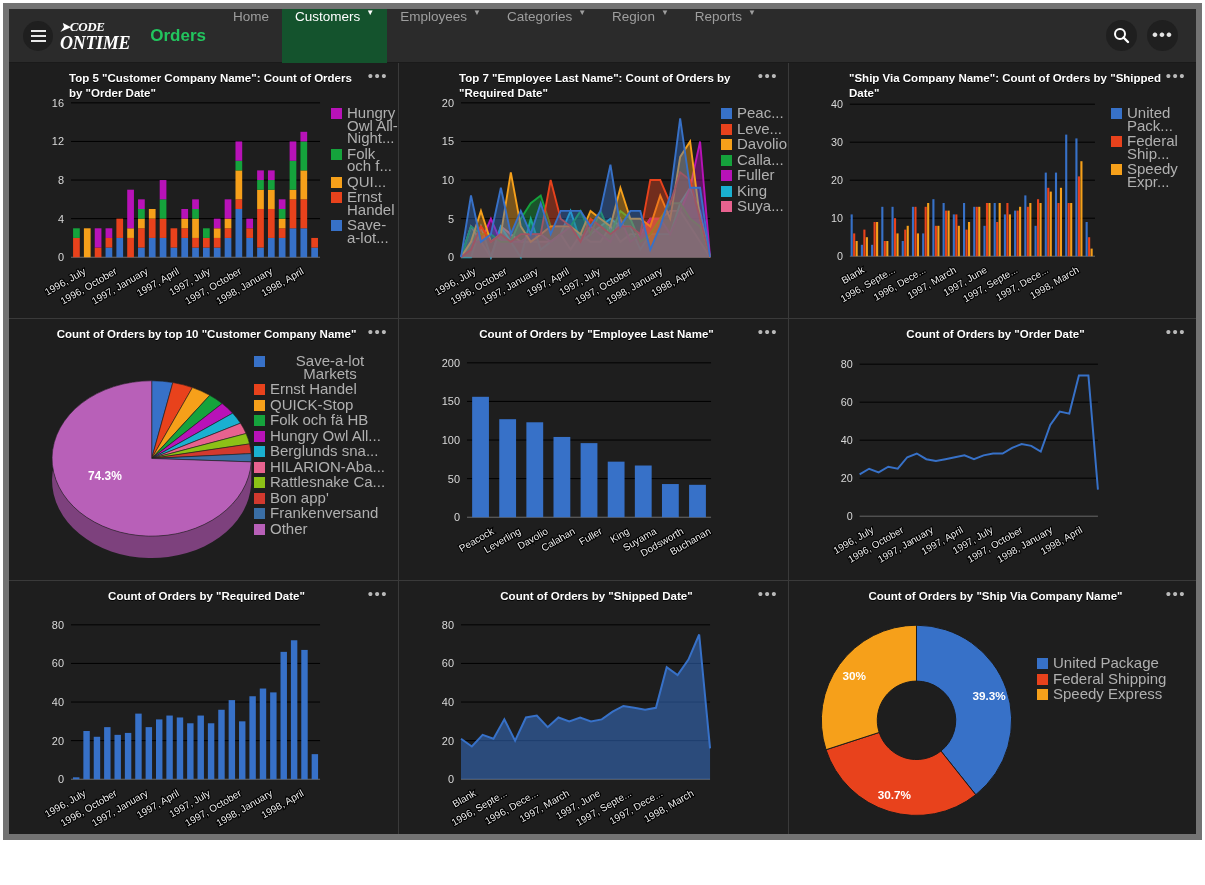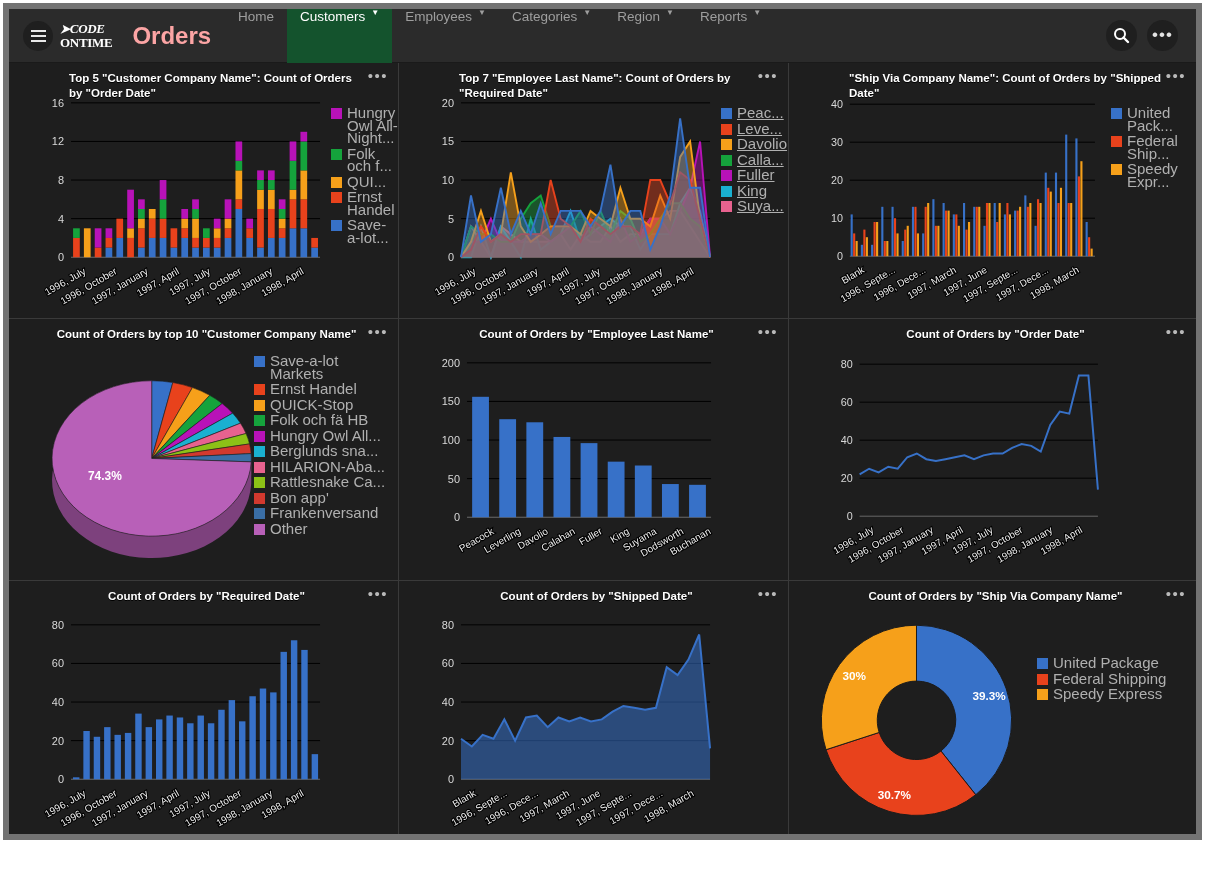--- a/index.html
+++ b/index.html
@@ -26,24 +26,24 @@
   .hamburger {
     width:30px;height:30px;border-radius:50%;
     background:#1f1f1f; margin-left:14px;
     display:flex;flex-direction:column;align-items:center;justify-content:center;gap:3px;
     cursor:pointer;flex:none;
   }
   .hamburger i { display:block;width:15px;height:2px;background:#e8e8e8; }
   .logo { margin-left:7px; color:#fff; line-height:1; flex:none;
           font-family:"Liberation Serif", serif; }
   .logo .l1 { font-size:13px;font-weight:bold;font-style:italic;letter-spacing:-.3px;}
-  .logo .l2 { font-size:13px;font-weight:bold;letter-spacing:-.3px;margin-top:1px;}
+  .logo .l2 { font-size:18px;font-weight:bold;font-style:italic;letter-spacing:-.3px;margin-top:1px;}
   .logo .wing { font-size:12px; }
   .brand-title {
-    color:#fca5a5;font-size:24px;font-weight:bold;margin-left:20px;flex:none;
+    color:#22c55e;font-size:17px;font-weight:bold;margin-left:20px;flex:none;
   }
   .navitems { display:flex; align-items:stretch; height:54px; margin-left:14px; }
   .navitem {
     display:flex;align-items:flex-start;padding:0 13px;
     color:#9e9e9e;font-size:13.5px;white-space:nowrap;cursor:pointer;
   }
   .navitem.active { background:#14532d;color:#ffffff; }
   .caret { margin-left:6px;font-size:8px;line-height:1; }
   .nav-right { margin-left:auto; display:flex;align-items:center;gap:10px;padding-right:18px; }
   .circbtn {
@@ -310,21 +310,21 @@
           <path d="M62.0 195.0 L72.0 133.0 L82.0 179.5 L92.0 171.8 L102.0 125.3 L112.0 171.8 L122.0 148.5 L132.0 171.8 L142.0 140.8 L152.0 171.8 L162.0 148.5 L172.0 148.5 L182.0 148.5 L192.0 164.0 L202.0 148.5 L212.0 102.0 L222.0 164.0 L232.0 148.5 L242.0 148.5 L252.0 187.3 L262.0 164.0 L272.0 133.0 L282.0 55.5 L292.0 125.3 L302.0 125.3 L312.0 195.0" fill="none" stroke="#3771c8" stroke-width="1.9"></path>
           <text x="77.625" y="211" class="xtick" text-anchor="end" transform="rotate(-30 77.625 211)" stroke="#000" stroke-width="2.2" paint-order="stroke" fill="#f2f2f2">1996, July</text>
           <text x="108.875" y="211" class="xtick" text-anchor="end" transform="rotate(-30 108.875 211)" stroke="#000" stroke-width="2.2" paint-order="stroke" fill="#f2f2f2">1996, October</text>
           <text x="140.125" y="211" class="xtick" text-anchor="end" transform="rotate(-30 140.125 211)" stroke="#000" stroke-width="2.2" paint-order="stroke" fill="#f2f2f2">1997, January</text>
           <text x="171.375" y="211" class="xtick" text-anchor="end" transform="rotate(-30 171.375 211)" stroke="#000" stroke-width="2.2" paint-order="stroke" fill="#f2f2f2">1997, April</text>
           <text x="202.625" y="211" class="xtick" text-anchor="end" transform="rotate(-30 202.625 211)" stroke="#000" stroke-width="2.2" paint-order="stroke" fill="#f2f2f2">1997, July</text>
           <text x="233.875" y="211" class="xtick" text-anchor="end" transform="rotate(-30 233.875 211)" stroke="#000" stroke-width="2.2" paint-order="stroke" fill="#f2f2f2">1997, October</text>
           <text x="265.125" y="211" class="xtick" text-anchor="end" transform="rotate(-30 265.125 211)" stroke="#000" stroke-width="2.2" paint-order="stroke" fill="#f2f2f2">1998, January</text>
           <text x="296.375" y="211" class="xtick" text-anchor="end" transform="rotate(-30 296.375 211)" stroke="#000" stroke-width="2.2" paint-order="stroke" fill="#f2f2f2">1998, April</text>
         </svg>
-        <div class="legend" style="left:322px;top:44px;text-decoration:underline;">
+        <div class="legend" style="left:322px;top:44px;">
           <div class="row">
             <span class="sw" style="background: rgb(55, 113, 200);"></span>
             <span class="lb">Peac...</span>
           </div>
           <div class="row">
             <span class="sw" style="background: rgb(232, 66, 28);"></span>
             <span class="lb">Leve...</span>
           </div>
           <div class="row">
             <span class="sw" style="background: rgb(246, 160, 26);"></span>
@@ -479,21 +479,21 @@
           <path d="M143 140 L201.26904796685758 76.60985517421867 A100 78 0 0 1 213.71067811865476 84.84567106744927 Z" fill="#15a33c" stroke="#1e1e1e" stroke-width="0.6"></path>
           <path d="M143 140 L213.71067811865476 84.84567106744927 A100 78 0 0 1 224.26941644330938 94.55014258585106 Z" fill="#b812b8" stroke="#1e1e1e" stroke-width="0.6"></path>
           <path d="M143 140 L224.26941644330938 94.55014258585106 A100 78 0 0 1 232.10065241883677 104.58874102031534 Z" fill="#1ab0d0" stroke="#1e1e1e" stroke-width="0.6"></path>
           <path d="M143 140 L232.10065241883677 104.58874102031534 A100 78 0 0 1 237.70983049947444 114.96639843503765 Z" fill="#e8628f" stroke="#1e1e1e" stroke-width="0.6"></path>
           <path d="M143 140 L237.70983049947444 114.96639843503765 A100 78 0 0 1 241.22872507286885 125.38425746231346 Z" fill="#8cc117" stroke="#1e1e1e" stroke-width="0.6"></path>
           <path d="M143 140 L241.22872507286885 125.38425746231346 A100 78 0 0 1 242.80267284282715 135.10233947671355 Z" fill="#d2392e" stroke="#1e1e1e" stroke-width="0.6"></path>
           <path d="M143 140 L242.80267284282715 135.10233947671355 A100 78 0 0 1 242.9032934678125 143.42951322879344 Z" fill="#3a6ea5" stroke="#1e1e1e" stroke-width="0.6"></path>
           <path d="M143 140 L242.9032934678125 143.42951322879344 A100 78 0 1 1 142.99999999999997 62 Z" fill="#b860b8" stroke="#1e1e1e" stroke-width="0.6"></path>
           <text x="96" y="162" class="pielabel" text-anchor="middle">74.3%</text>
         </svg>
-        <div class="legend wide" style="left:245px;top:36px;">
+        <div class="legend wide" style="left:245px;top:36px;text-align:center;">
           <div class="row">
             <span class="sw" style="background: rgb(55, 113, 200);"></span>
             <span class="lb">Save-a-lot Markets</span>
           </div>
           <div class="row">
             <span class="sw" style="background: rgb(232, 66, 28);"></span>
             <span class="lb">Ernst Handel</span>
           </div>
           <div class="row">
             <span class="sw" style="background: rgb(246, 160, 26);"></span>

